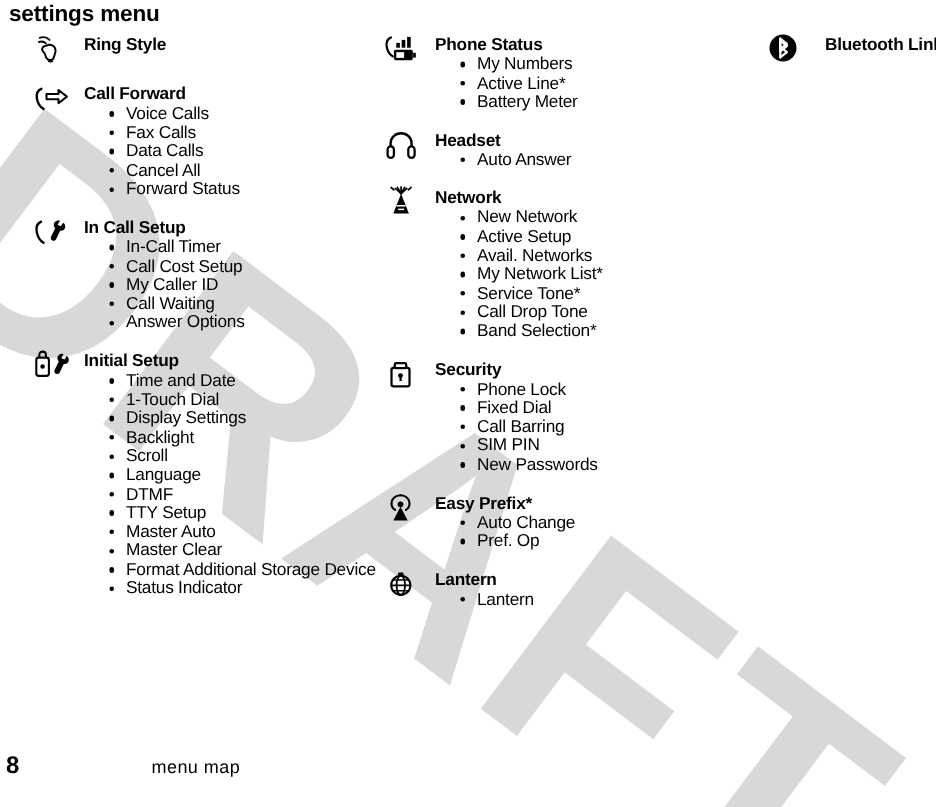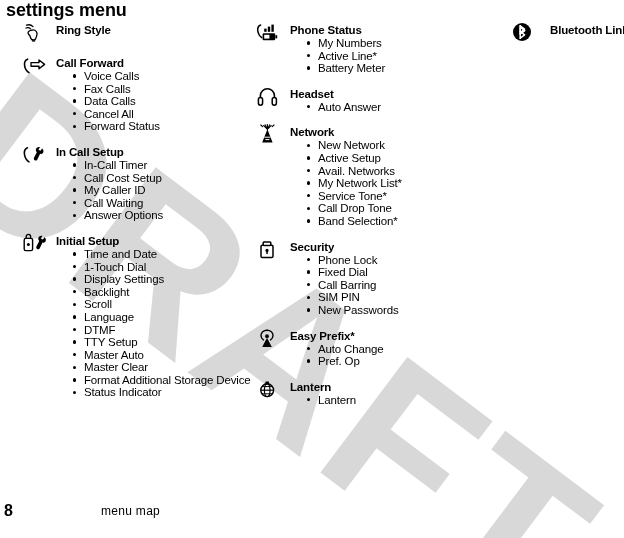--- a/index.html
+++ b/index.html
@@ -52,21 +52,21 @@
   #content {
     position: relative;
     z-index: 2;
   }
 
   h1#page-title {
     position: absolute;
     left: 6px;
     top: 0px;
     margin: 0;
-    font-size: 18px;
+    font-size: 15px;
     font-weight: bold;
     letter-spacing: -0.1px;
     line-height: 20px;
     text-align: center;
   }
 
   
   .column {
     position: absolute;
     top: 22px;

